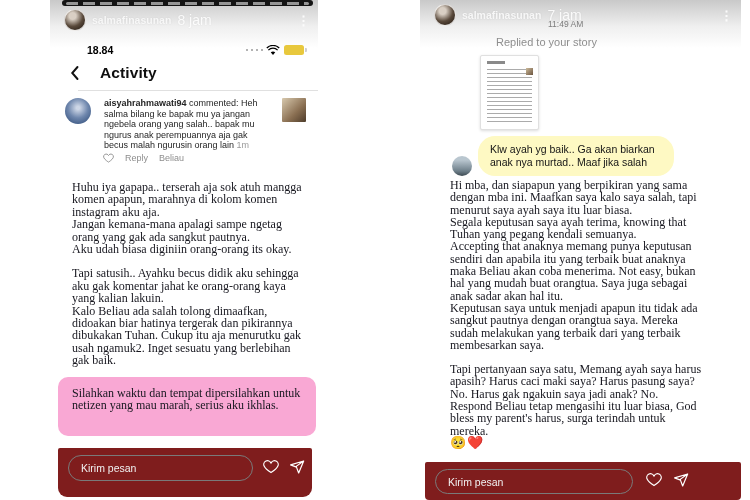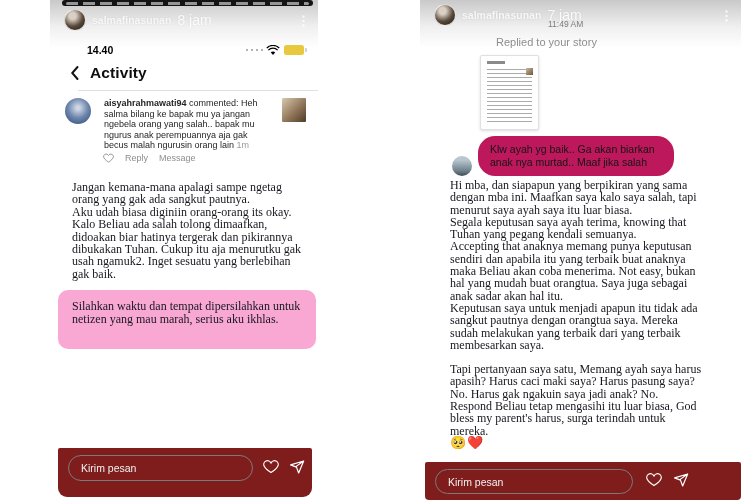--- a/index.html
+++ b/index.html
@@ -29,21 +29,21 @@
   .dots{margin-left:auto;color:#fbfbfb;font-size:13px;font-weight:700;line-height:1;cursor:pointer;}
 
   
   .statusbar{position:absolute;top:44px;left:37px;right:14px;display:flex;align-items:center;justify-content:space-between;}
   .clock{font-size:10.5px;font-weight:700;color:#000;}
   .sicons{display:flex;align-items:center;gap:4px;}
   .signal-dots{width:2.5px;height:2.5px;border-radius:50%;background:#9a9a9a;
     box-shadow:5px 0 0 #9a9a9a,10px 0 0 #9a9a9a,15px 0 0 #9a9a9a;margin-right:14px;}
   .battery{width:20px;height:10px;border-radius:2.5px;background:#e8c83d;position:relative;}
   .battery::after{content:"";position:absolute;right:-3px;top:3px;width:2px;height:4px;border-radius:0 1px 1px 0;background:#cfcfcf;}
-  .activity-head{position:absolute;top:64px;left:20px;display:flex;align-items:center;gap:11px;}
+  .activity-head{position:absolute;top:64px;left:20px;display:flex;align-items:center;gap:21px;}
   .activity-title{font-size:15.5px;font-weight:700;color:#0f0f0f;letter-spacing:.1px;}
   .divider{position:absolute;top:90px;left:28px;right:0;height:1px;background:#e0e0e0;}
 
   .comment-row{position:absolute;top:98px;left:15px;right:12px;display:flex;gap:13px;}
   .avatar.cm{width:26px;height:26px;
     background:radial-gradient(circle at 50% 38%,#cdd6e6 8%,#6f87ad 48%,#33507c 92%);}
   .ctext{width:162px;font-size:9px;line-height:10.6px;color:#262626;}
   .cuser{font-weight:700;}
   .ctime{color:#9a9a9a;}
   .cthumb{margin-left:auto;width:24px;height:24px;border-radius:1px;
@@ -66,21 +66,21 @@
   .replied-label{position:absolute;top:36px;left:60px;font-size:11px;color:#8e8e8e;margin-left:16px;}
   .thumb{position:absolute;top:55px;left:60px;width:57px;height:73px;background:#fff;
     border:1px solid #e0e0e0;border-radius:2px;box-shadow:0 1px 3px rgba(0,0,0,.14);cursor:pointer;}
   .thumb::after{content:"";position:absolute;top:5px;left:6px;width:18px;height:2.5px;background:#8a8a8a;}
   .thumb::before{content:"";position:absolute;top:13px;left:6px;right:6px;bottom:7px;
     background:repeating-linear-gradient(#ababab 0 1px,rgba(0,0,0,0) 1px 4px);}
   .mini-photo{position:absolute;top:12px;right:5px;width:7px;height:7px;z-index:2;
     background:linear-gradient(135deg,#cdbb9b,#6b5440);}
   .bubble-row{position:absolute;top:136px;left:32px;display:flex;align-items:flex-end;gap:6px;}
   .avatar.bb{width:20px;height:20px;background:linear-gradient(#b9c6cf 20%,#6e7f8a 75%,#3d4a52);}
-  .bubble{background:#be185d;border-radius:17px;padding:7px 12px;max-width:172px;
+  .bubble{background:#fef9c3;border-radius:17px;padding:7px 12px;max-width:172px;
     font-size:10.5px;line-height:13px;color:#141414;}
 
   
   .replybar{position:absolute;background:#7f1d1d;}
   #panel-left .replybar{left:8px;top:448px;width:254px;height:49px;border-radius:2px 2px 9px 9px;}
   #panel-right .replybar{left:5px;top:462px;width:316px;height:38px;border-radius:2px 2px 4px 4px;}
   .pill{position:absolute;border:1.2px solid #7a7a7a;border-radius:16px;display:flex;align-items:center;
     padding-left:12px;color:#f1f1f1;font-size:10.5px;cursor:text;}
   #panel-left .pill{left:10px;top:7px;width:171px;height:24px;}
   #panel-right .pill{left:10px;top:7px;width:184px;height:23px;}
@@ -99,21 +99,21 @@
   <div class="progress"></div>
 
   <header class="story-header">
     <span class="avatar story"></span>
     <span class="uname">salmafinasunan</span>
     <span class="stime">8 jam</span>
     <span class="dots">⋮</span>
   </header>
 
   <div class="statusbar">
-    <span class="clock">14.40</span>
+    <span class="clock">18.84</span>
     <span class="sicons">
       <i class="signal-dots"></i>
       <span>
         <svg width="14" height="11" viewBox="0 0 16 12">
           <path d="M8 11.2 L10.6 8.1 A4.2 4.2 0 0 0 5.4 8.1 Z" fill="#000"></path>
           <path d="M2.7 5.6 A7.4 7.4 0 0 1 13.3 5.6" fill="none" stroke="#000" stroke-width="1.5"></path>
           <path d="M0.9 3.1 A10.2 10.2 0 0 1 15.1 3.1" fill="none" stroke="#000" stroke-width="1.5"></path>
         </svg>
       </span>
       <i class="battery"></i>
@@ -136,26 +136,28 @@
     <span class="cthumb"></span>
   </div>
 
   <div class="actions-row">
     <span>
       <svg width="11" height="10" viewBox="0 0 24 22" fill="none" stroke="#8e8e8e" stroke-width="2">
           <path d="M12 20s-8.5-5.2-10.3-9.6A5.6 5.6 0 0 1 12 5.6 5.6 5.6 0 0 1 22.3 10.4C20.5 14.8 12 20 12 20z"></path>
         </svg>
     </span>
     <span>Reply</span>
-    <span>Message</span>
+    <span>Beliau</span>
   </div>
 
   <div class="serif">
+    <p>Huhu iya gapapa.. terserah aja sok atuh mangga komen apapun, marahnya di kolom komen instagram aku aja.</p>
     <p>Jangan kemana-mana apalagi sampe ngetag orang yang gak ada sangkut pautnya.</p>
     <p>Aku udah biasa diginiin orang-orang its okay.</p>
+    <p class="gap">Tapi satusih.. Ayahku becus didik aku sehingga aku gak komentar jahat ke orang-orang kaya yang kalian lakuin.</p>
     <p>Kalo Beliau ada salah tolong dimaafkan, didoakan biar hatinya tergerak dan pikirannya dibukakan Tuhan. Cukup itu aja menurutku gak usah ngamuk2. Inget sesuatu yang berlebihan gak baik.</p>
     <div class="graybox">
       <p>Silahkan waktu dan tempat dipersilahkan untuk netizen yang mau marah, serius aku ikhlas.</p>
     </div>
   </div>
 
   <footer class="replybar">
     <div class="pill">
       <span>Kirim pesan</span>
     </div>

